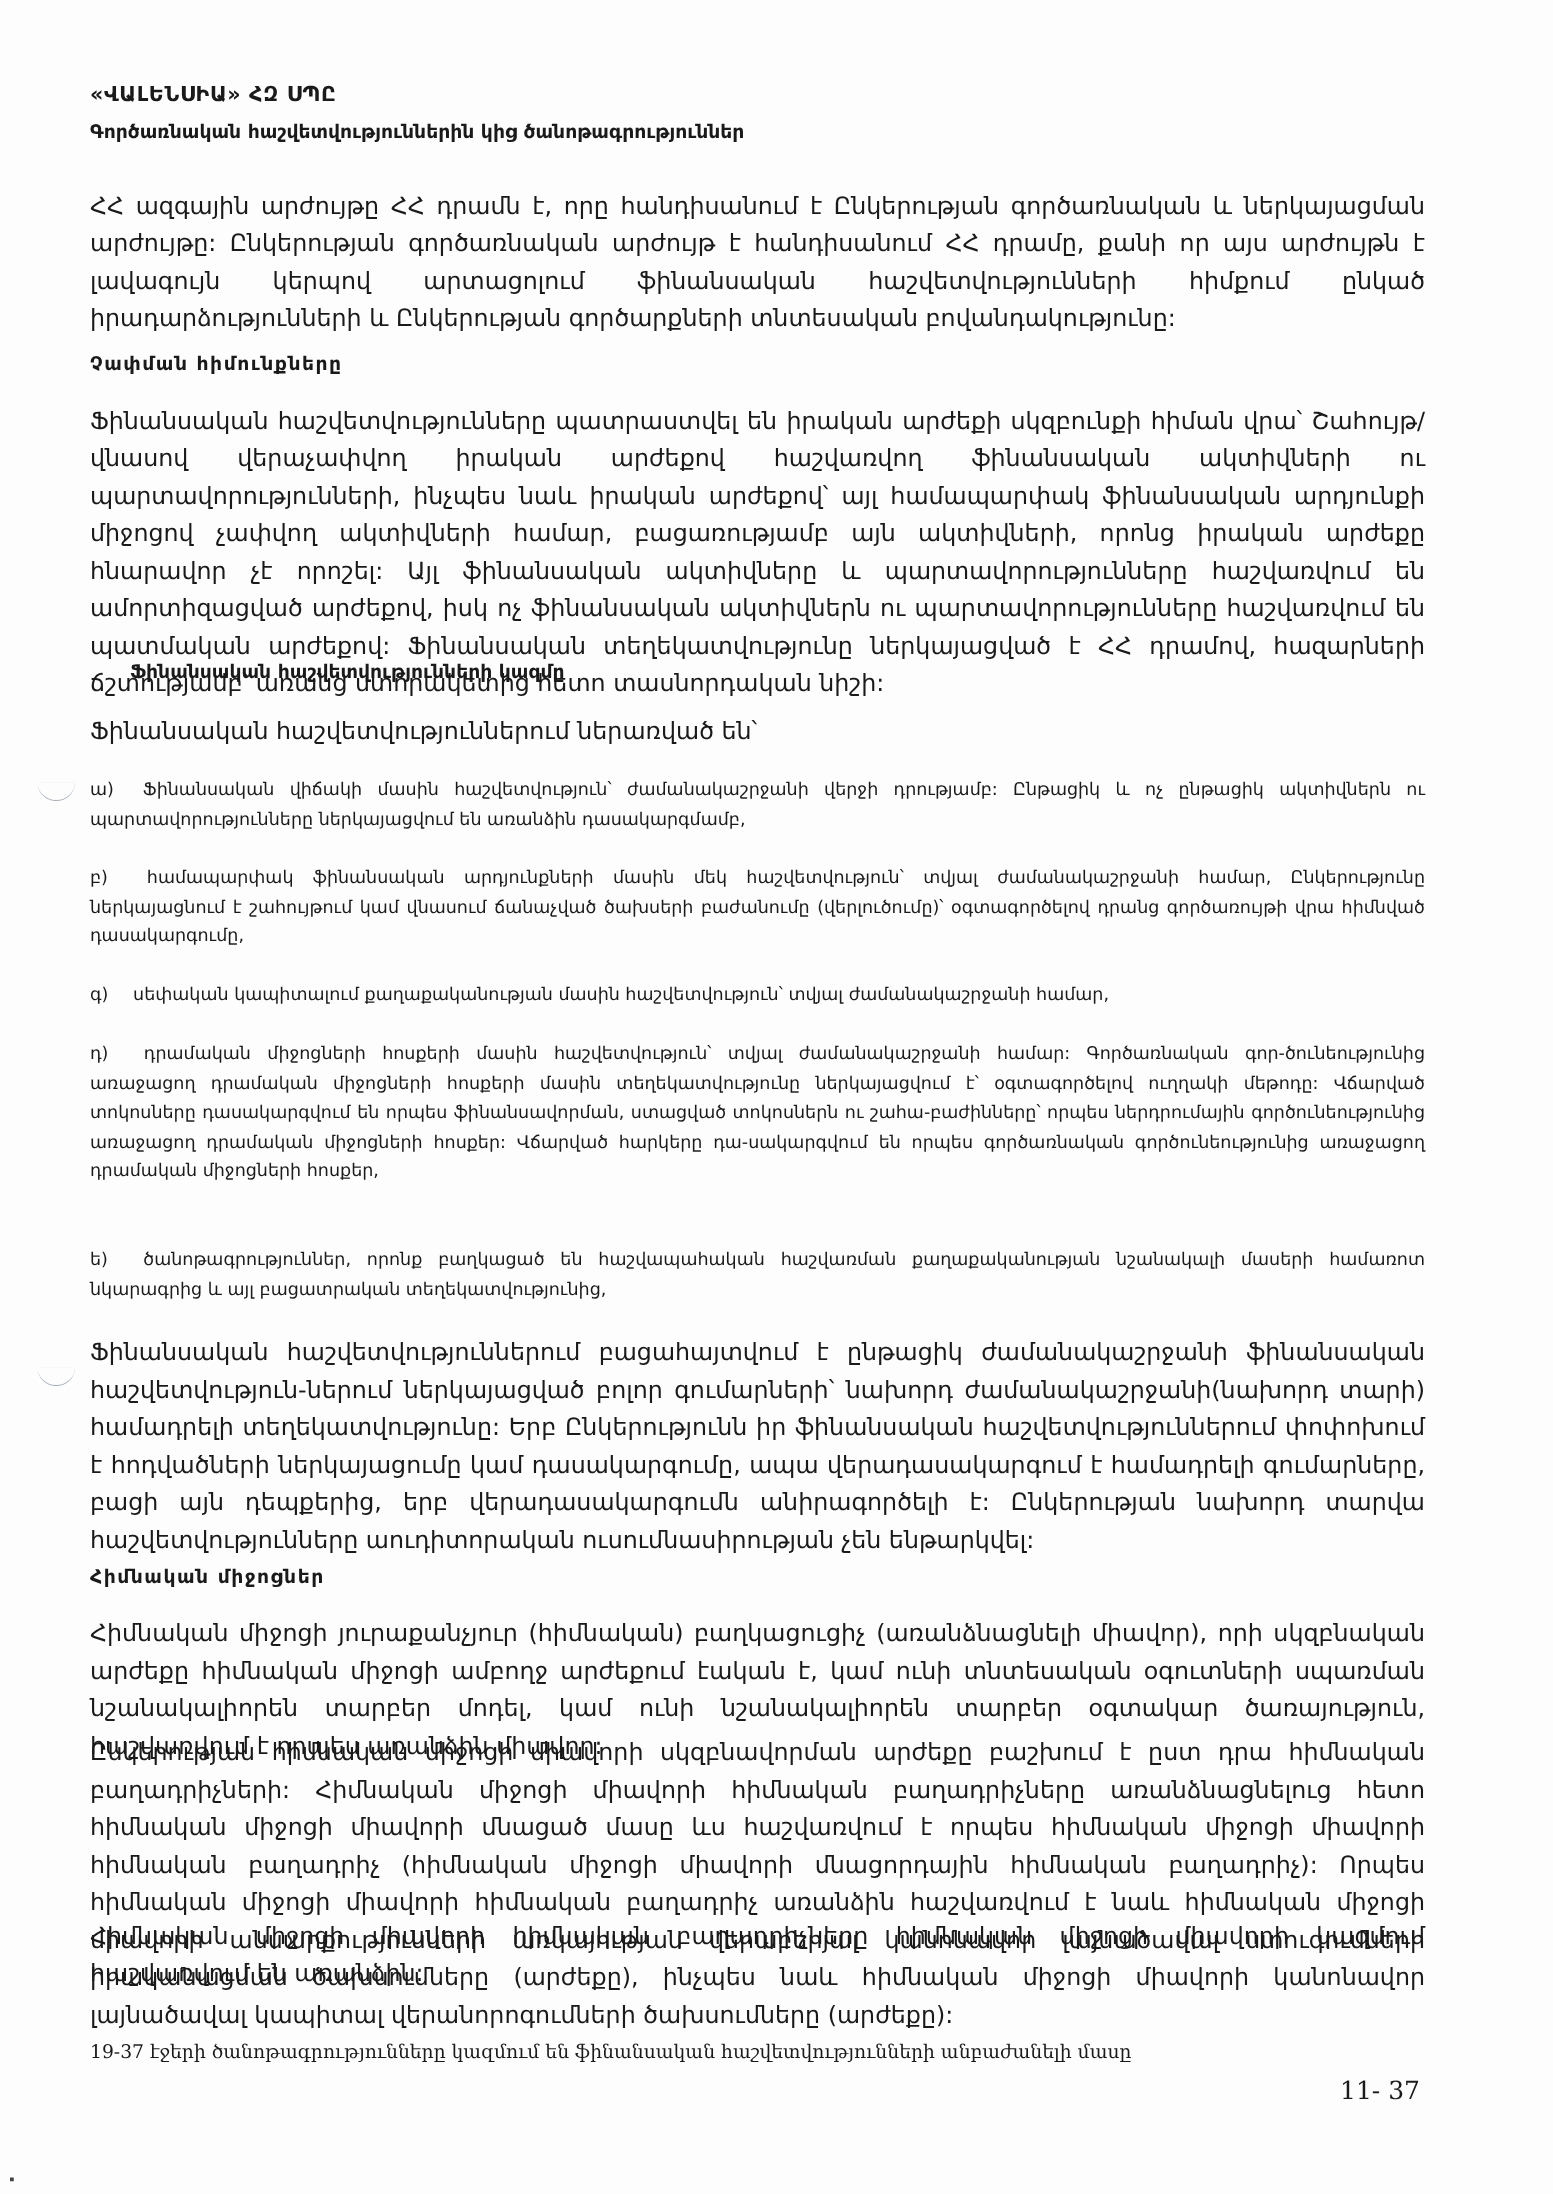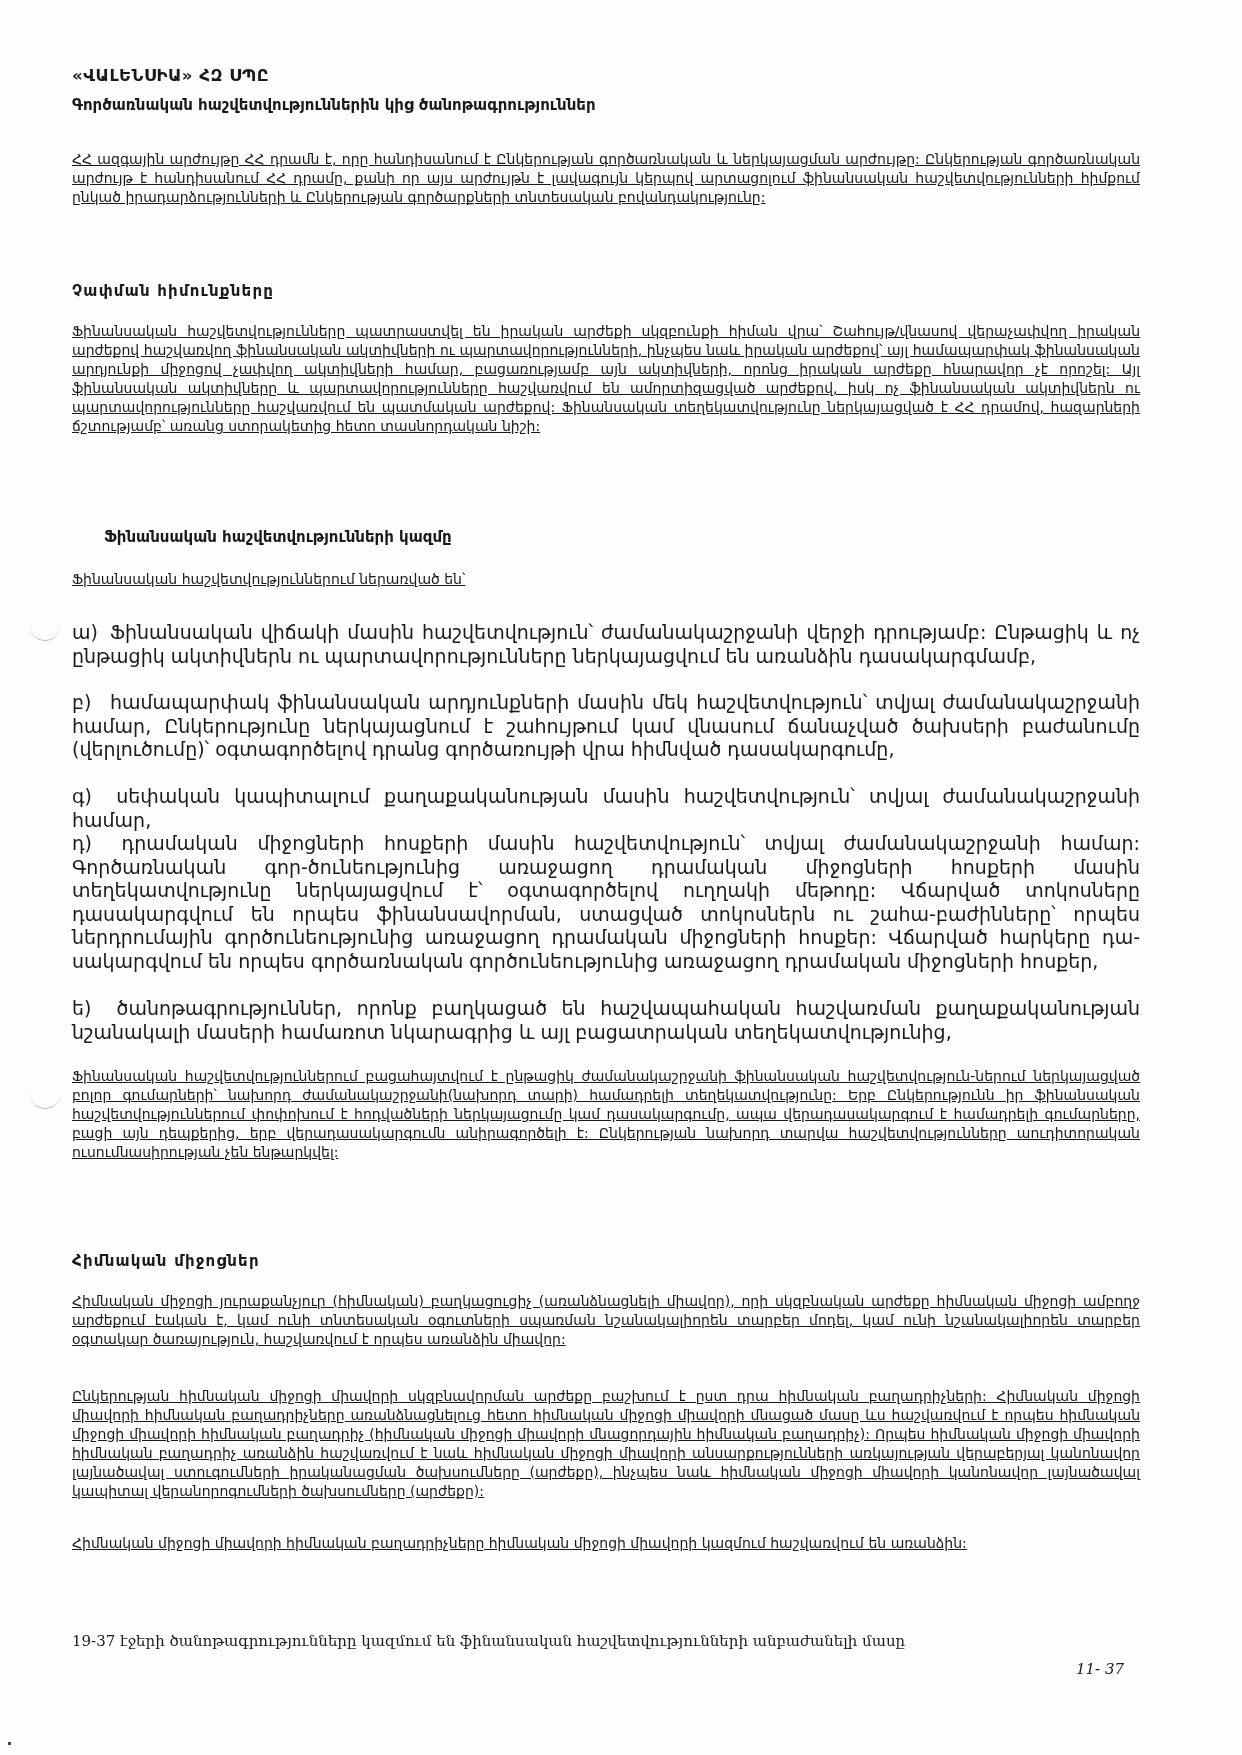--- a/index.html
+++ b/index.html
@@ -3,27 +3,27 @@
   <meta charset="utf-8">
   <style>
     html, body { margin: 0; padding: 0; background: #fdfdfd; }
     body {
       width: 1242px; height: 1755px; position: relative; overflow: hidden;
       font-family: "DejaVu Sans", sans-serif; color: #1a1a1a;
     }
     .page { position: absolute; left: 72px; top: 0; width: 1068px; }
     .company { position: absolute; top: 66px; left: 0; font-size: 16.5px; font-weight: bold; letter-spacing: 0.5px; }
     .doc-title { position: absolute; top: 96px; left: 0; font-size: 15px; font-weight: bold; }
-    .para { position: absolute; left: 0; width: 1068px; font-size: 14px; line-height: 19px; text-align: justify; text-decoration: underline; }
+    .para { position: absolute; left: 0; width: 1068px; font-size: 19px; line-height: 30px; text-align: justify; }
     .heading { position: absolute; left: 0; font-size: 15px; font-weight: bold; letter-spacing: 1.2px; }
     .heading.tight { letter-spacing: 0; margin-left: 32px; }
-    .list-item { position: absolute; left: 0; width: 1068px; font-size: 19px; line-height: 23.5px; text-align: justify; }
+    .list-item { position: absolute; left: 0; width: 1068px; font-size: 14px; line-height: 23.5px; text-align: justify; }
     .list-item .marker { display: inline-block; min-width: 30px; }
     .footer-note { position: absolute; left: 0; top: 1632px; font-family: "DejaVu Serif", serif; font-size: 15px; }
-    .page-number { position: absolute; right: 16px; top: 1660px; font-family: "DejaVu Serif", serif; font-style: italic; font-size: 15px; }
+    .page-number { position: absolute; right: 4px; top: 1660px; font-family: "DejaVu Serif", serif; font-size: 20px; }
     .margin-mark { position: absolute; left: 30px; width: 30px; height: 14px; border-bottom: 1.5px solid #9aa3b0; border-radius: 0 0 30px 30px; opacity: 0.8; }
     .scan-dot { position: absolute; left: 8px; top: 1742px; width: 3px; height: 3px; background: #444; }
   </style>
 </head>
 <body>
 
 <div class="page">
   <div class="company">«ՎԱԼԵՆՍԻԱ» ՀԶ ՍՊԸ</div>
   <div class="doc-title">Գործառնական հաշվետվություններին կից ծանոթագրություններ</div>
 

